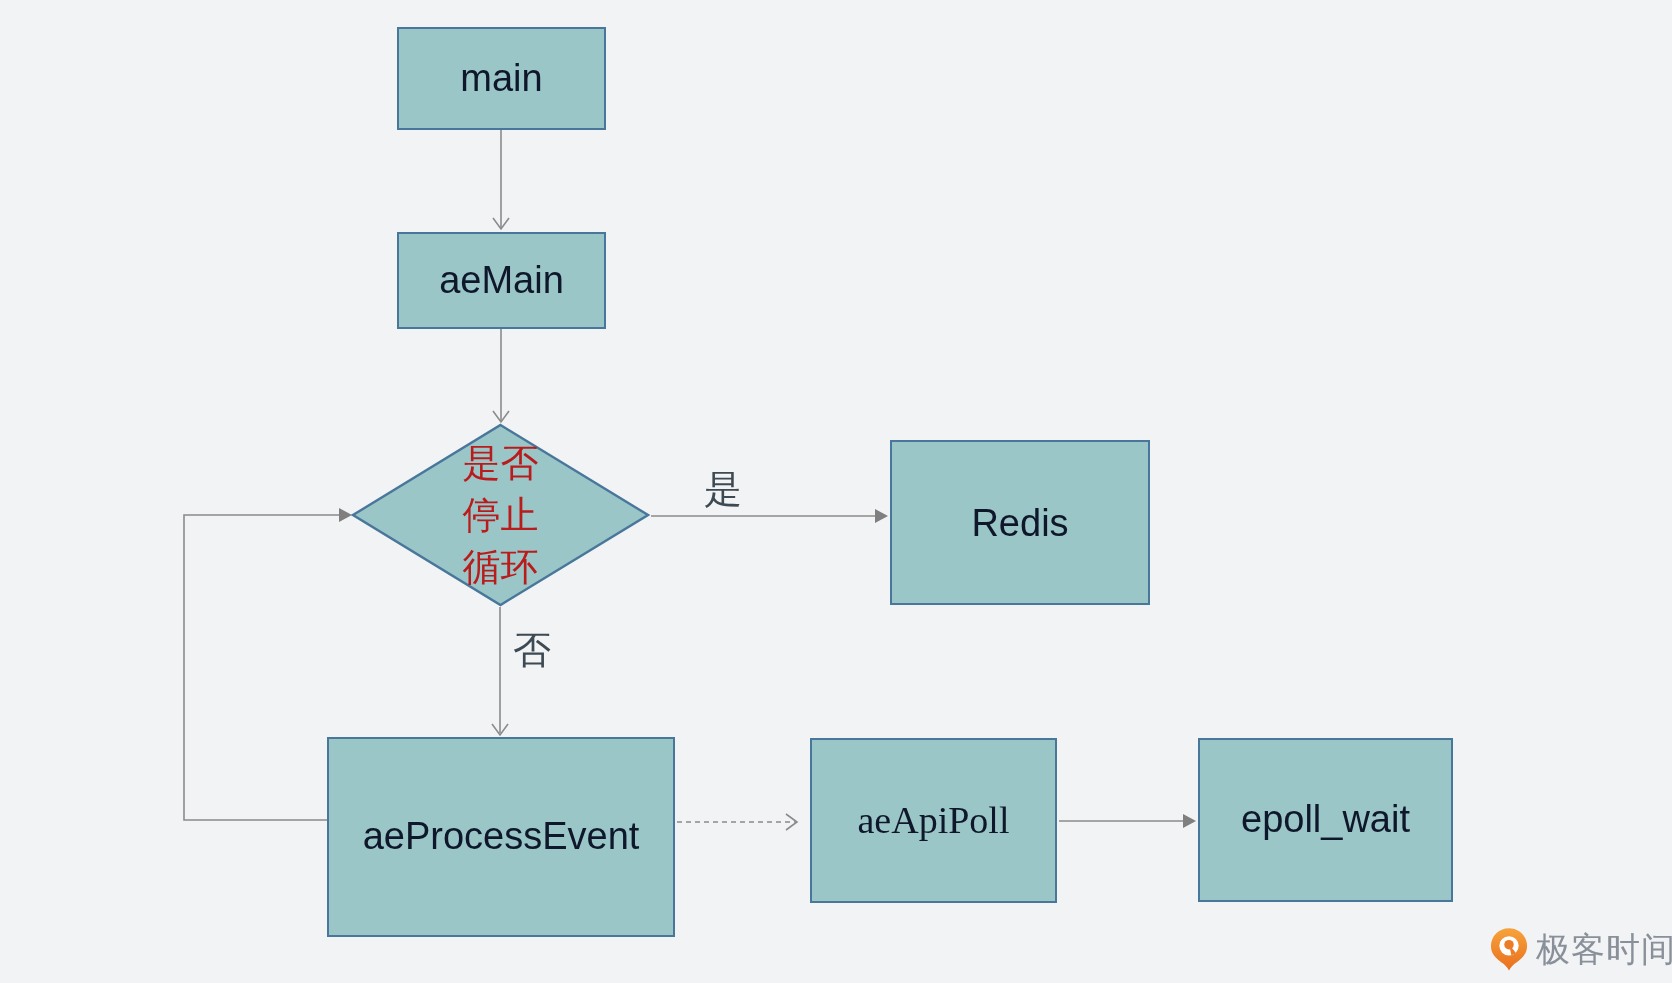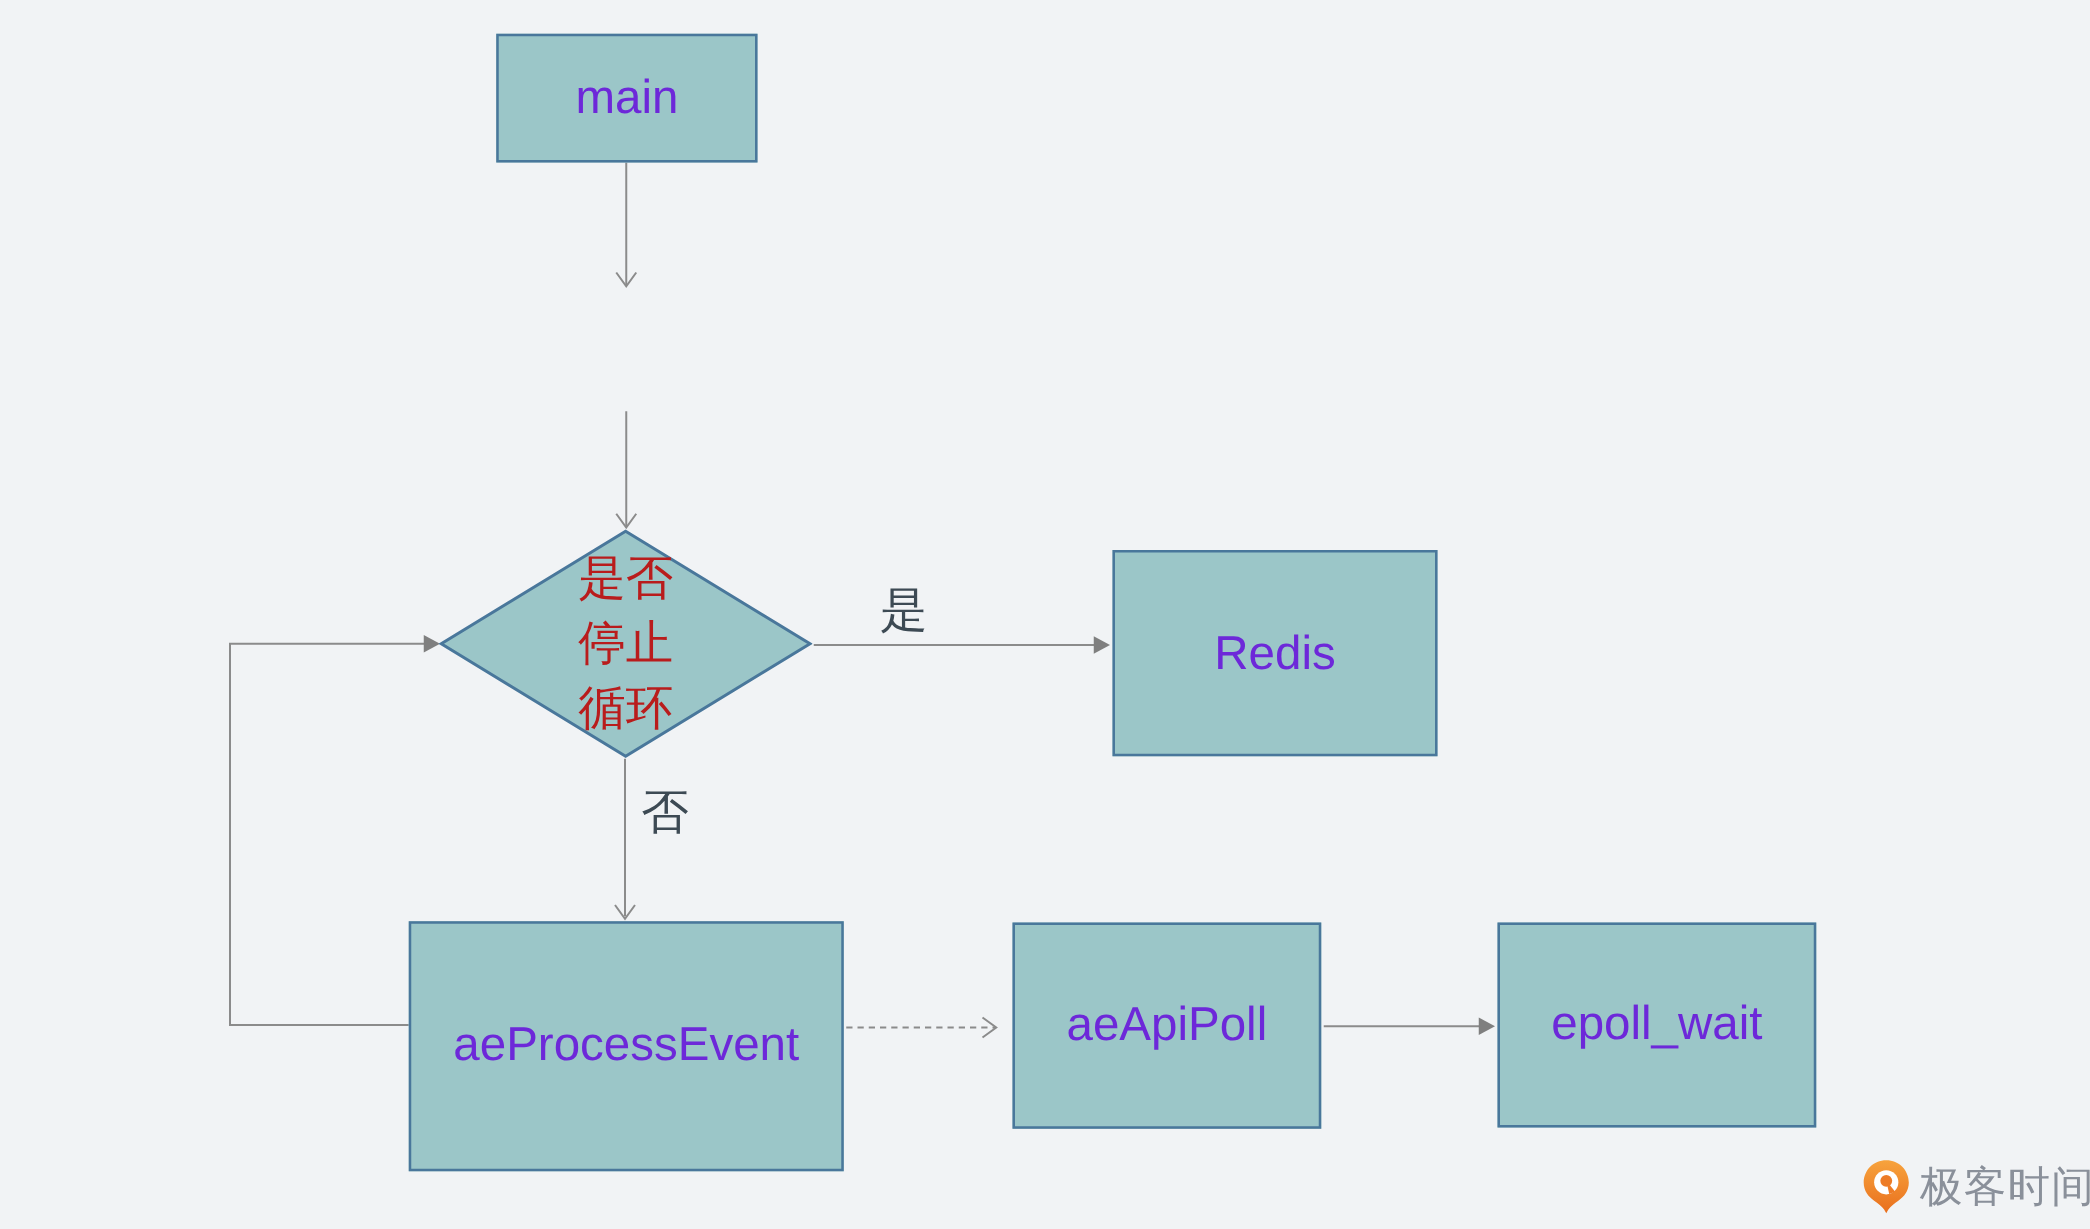--- a/index.html
+++ b/index.html
@@ -24,29 +24,29 @@
     pointer-events: none;
   }
   .node {
     position: absolute;
     background: #9bc6c8;
     border: 2px solid #49779b;
     display: flex;
     align-items: center;
     justify-content: center;
     text-align: center;
-    color: #6d28d9;
+    color: #0f172a;
     font-size: 38px;
     line-height: 1.35;
   }
   .node-main          { left: 397px; top: 27px;  width: 209px; height: 103px; }
   .node-aemain        { left: 397px; top: 232px; width: 209px; height: 97px;  }
   .node-redis         { left: 890px; top: 440px; width: 260px; height: 165px; line-height: 54px; }
   .node-aeprocess     { left: 327px; top: 737px; width: 348px; height: 200px; }
-  .node-aeapipoll     { left: 810px; top: 738px; width: 247px; height: 165px; }
+  .node-aeapipoll     { left: 810px; top: 738px; width: 247px; height: 165px; font-family: Liberation Serif, serif; }
   .node-epollwait     { left: 1198px; top: 738px; width: 255px; height: 164px; justify-content: center; }
   .diamond-wrap {
     position: absolute;
     left: 351px; top: 423px;
     width: 299px; height: 184px;
   }
   .diamond-wrap svg { display: block; }
   .diamond-text {
     position: absolute;
     inset: 0;
@@ -123,20 +123,23 @@
     <g>
       <line x1="1059" y1="821" x2="1184" y2="821" stroke="#8b8b8b" stroke-width="1.6"></line>
       <polygon points="1183,814 1183,828 1196,821" fill="#7f7f7f"></polygon>
     </g>
   </svg>
 
   <div class="node node-main">
     <span>main</span>
   </div>
 
+  <div class="node node-aemain">
+    <span>aeMain</span>
+  </div>
 
   <div class="diamond-wrap">
     <svg width="299" height="184" viewBox="0 0 299 184" xmlns="http://www.w3.org/2000/svg">
       <polygon points="149.5,2 297,92 149.5,182 2,92" fill="#9bc6c8" stroke="#49779b" stroke-width="2.4"></polygon>
     </svg>
     <div class="diamond-text multi-line">
       <span>是否</span>
       <span>停止</span>
       <span>循环</span>
     </div>

